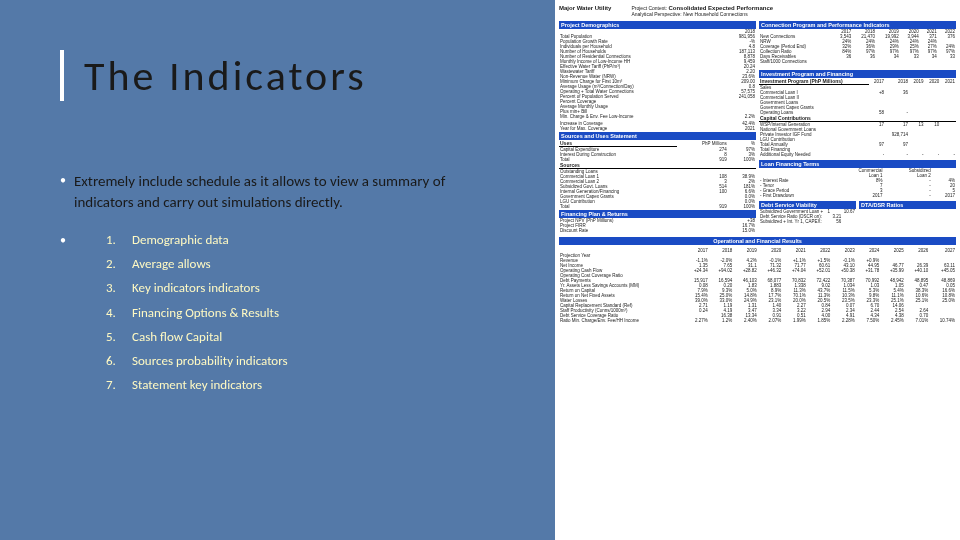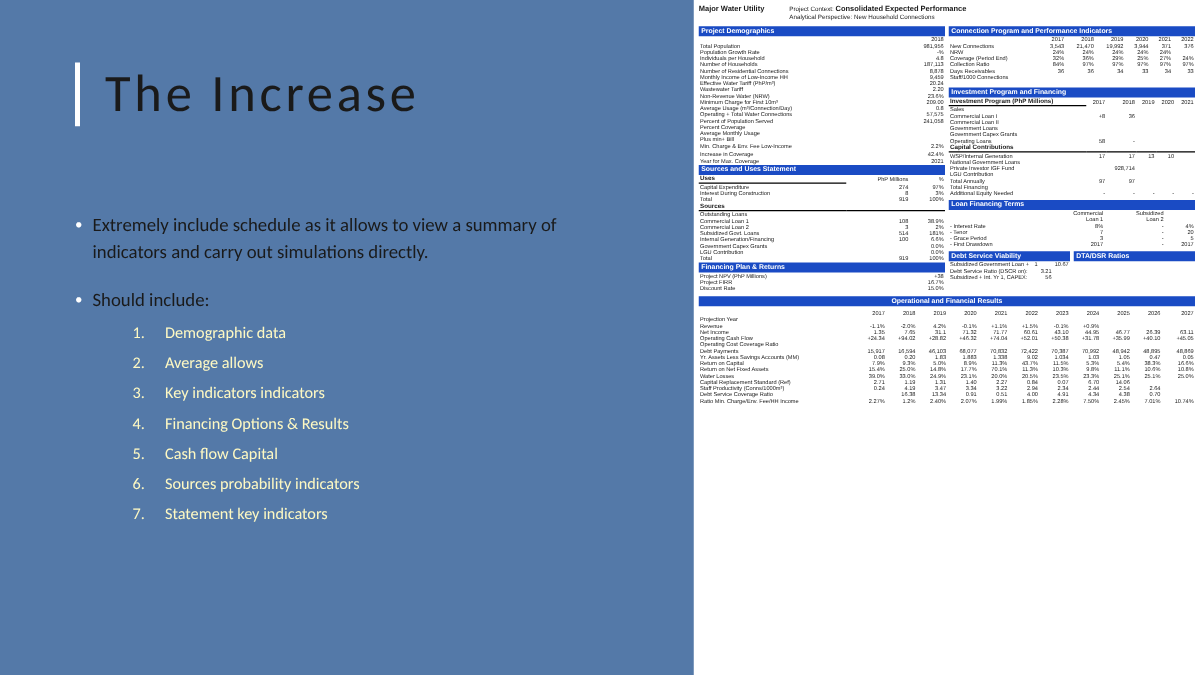--- a/index.html
+++ b/index.html
@@ -23,30 +23,29 @@
 td,th{padding:0 1px;text-align:right;white-space:nowrap;font-weight:normal}
 td:first-child,th:first-child{text-align:left}
 td.l{text-align:left}
 .sec{font-weight:bold;border-bottom:1px solid #000;font-size:5px}
 </style>
 </head>
 <body>
 
 <div class="left">
   <div class="title-wrap">
-    <div class="title">The Increase</div>
+    <div class="title">The Indicators</div>
   </div>
   <div class="bullet">
     <span class="dot">•</span>
     <span class="txt">Extremely include schedule as it allows to view a summary of indicators and carry out simulations directly.</span>
   </div>
   <div class="bullet">
     <span class="dot">•</span>
     <div class="txt">
-      <div style="margin-bottom:6px">Should include:</div>
       <ol class="list" id="inc-list">
           <li>Demographic data</li>
           <li>Average allows</li>
           <li>Key indicators indicators</li>
           <li>Financing Options &amp; Results</li>
           <li>Cash flow Capital</li>
           <li>Sources probability indicators</li>
           <li>Statement key indicators</li>
         </ol>
     </div>

